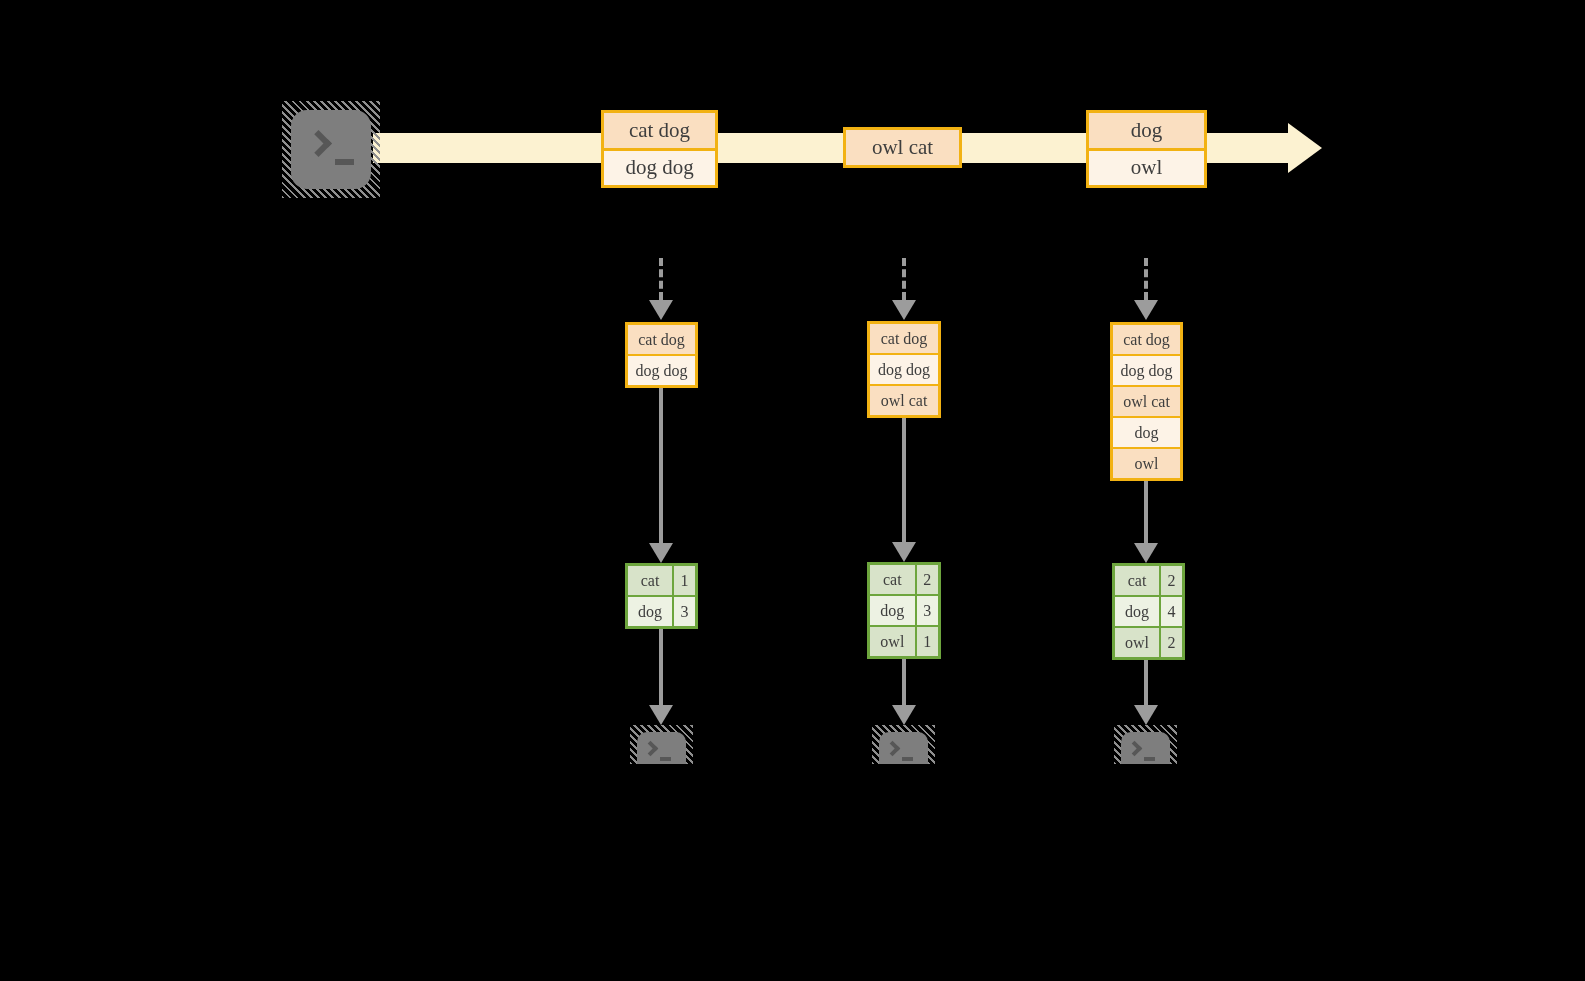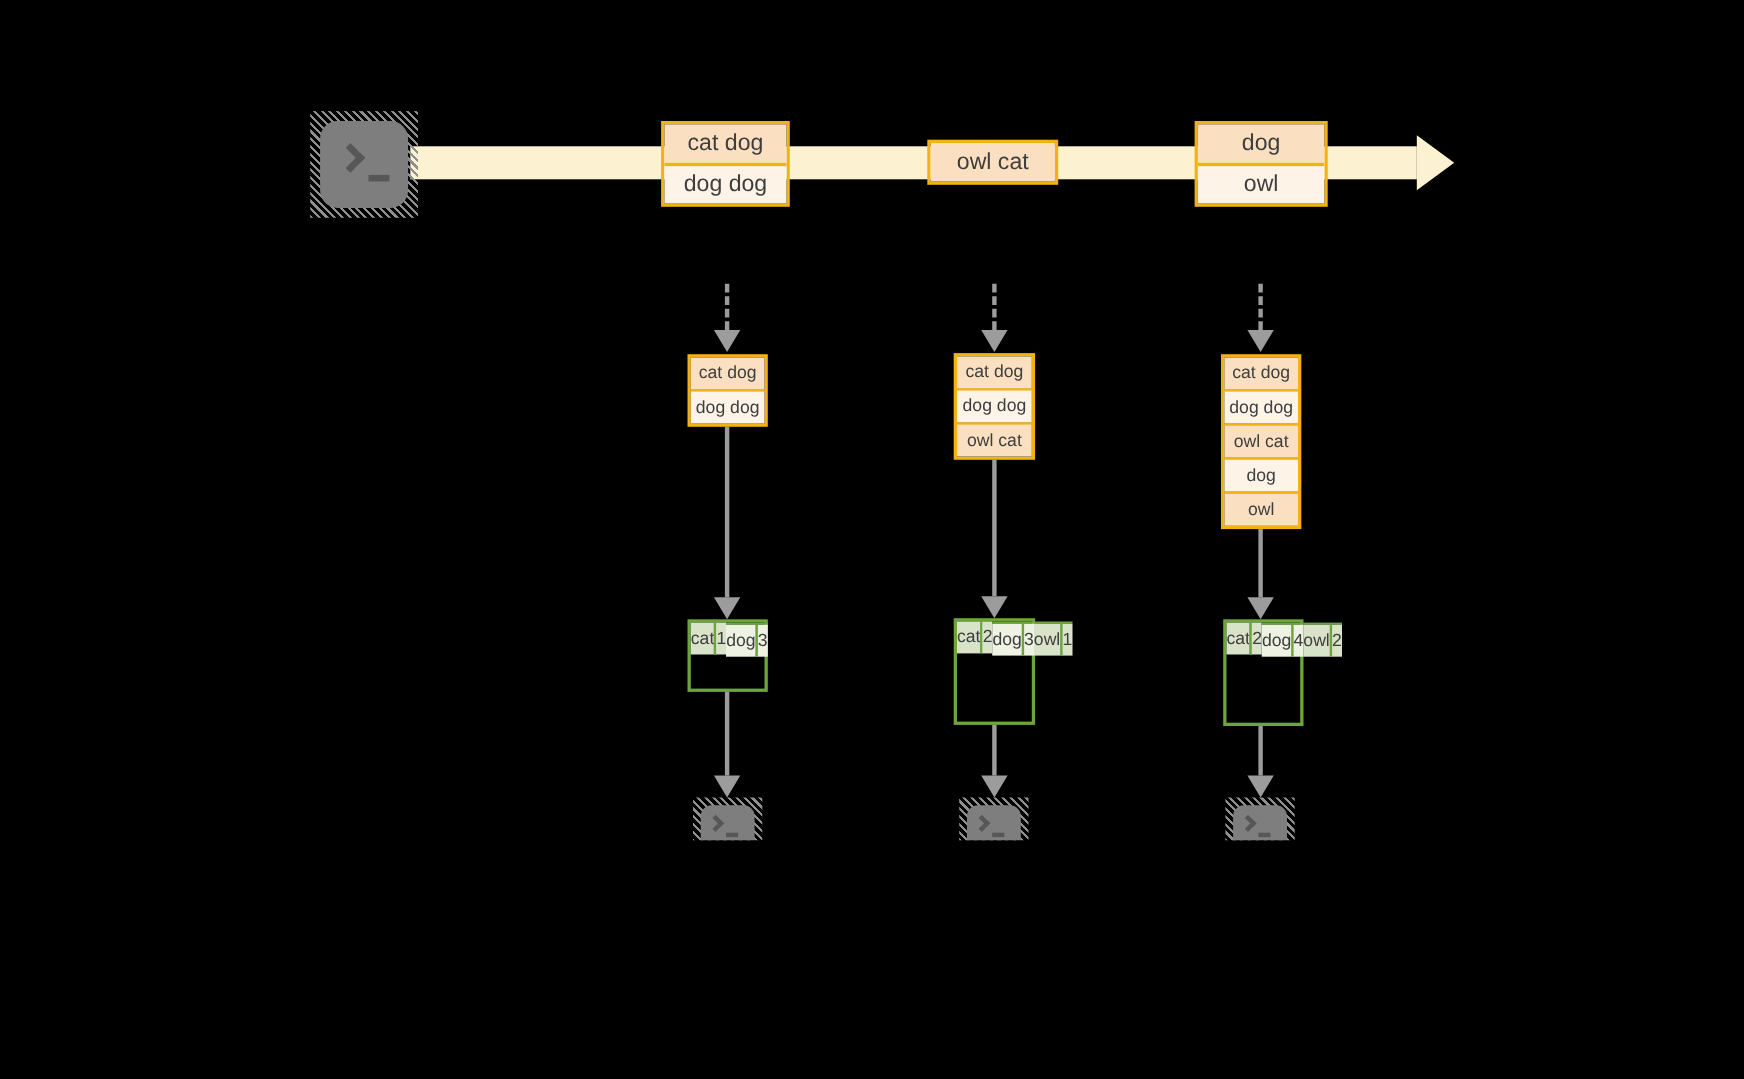--- a/index.html
+++ b/index.html
@@ -12,21 +12,21 @@
     --count-row-dark:#d8e3c9;
     --count-row-light:#edf2e3;
     --arrow-gray:#9c9c9c;
     --terminal-gray:#7e7e7e;
     --text-dark:#3e3e3e;
     --banner-bg:#ffffff;
   }
   html,body{margin:0;padding:0;background:var(--canvas-bg);}
   .canvas{
     position:relative;width:1585px;height:764px;background:var(--canvas-bg);
-    overflow:hidden;font-family:Liberation Sans, sans-serif;color:var(--text-dark);
+    overflow:hidden;font-family:Liberation Serif, serif;color:var(--text-dark);
   }
   
   .band{position:absolute;left:373px;top:133px;width:915px;height:30px;background:var(--stream-band);z-index:1;}
   .band-head{position:absolute;left:1288px;top:123px;width:0;height:0;z-index:1;
     border-top:25px solid transparent;border-bottom:25px solid transparent;border-left:34px solid var(--stream-band);}
   
   .terminal{position:absolute;z-index:2;
     background:repeating-linear-gradient(45deg,#8f8f8f 0px,#8f8f8f 2px,transparent 2px,transparent 5px);}
   .term-inner{position:absolute;background:var(--terminal-gray);}
   .terminal.lg{left:282px;top:101px;width:98px;height:97px;}
@@ -58,21 +58,21 @@
   .buf-row + .buf-row{border-top:2px solid var(--gold-border);}
   .buffer-1{left:625px;top:322px;width:73px;height:66px;}
   .buffer-2{left:867px;top:321px;width:74px;height:97px;}
   .buffer-3{left:1110px;top:322px;width:73px;height:159px;}
   
   .banner{position:absolute;left:690px;top:462px;width:433px;height:44px;background:var(--banner-bg);
     z-index:1;display:flex;align-items:center;justify-content:center;}
   .banner span{font-size:31px;font-weight:300;color:#3b3b3b;letter-spacing:0.5px;}
   
   .wtable{position:absolute;z-index:3;border:3px solid var(--green-border);box-sizing:border-box;
-    display:flex;flex-direction:row;}
+    display:flex;flex-direction:column;}
   .wrow{height:29px;display:flex;}
   .wrow + .wrow{border-top:2px solid var(--green-border);}
   .wcell{display:flex;align-items:center;justify-content:center;font-size:16px;}
   .wcell.word{flex:2.1;}
   .wcell.num{flex:1;border-left:2px solid var(--green-border);}
   .wrow-dark .wcell{background:var(--count-row-dark);}
   .wrow-light .wcell{background:var(--count-row-light);}
   .wtable-1{left:625px;top:563px;width:73px;height:66px;}
   .wtable-2{left:867px;top:562px;width:74px;height:97px;}
   .wtable-3{left:1112px;top:563px;width:73px;height:97px;}

